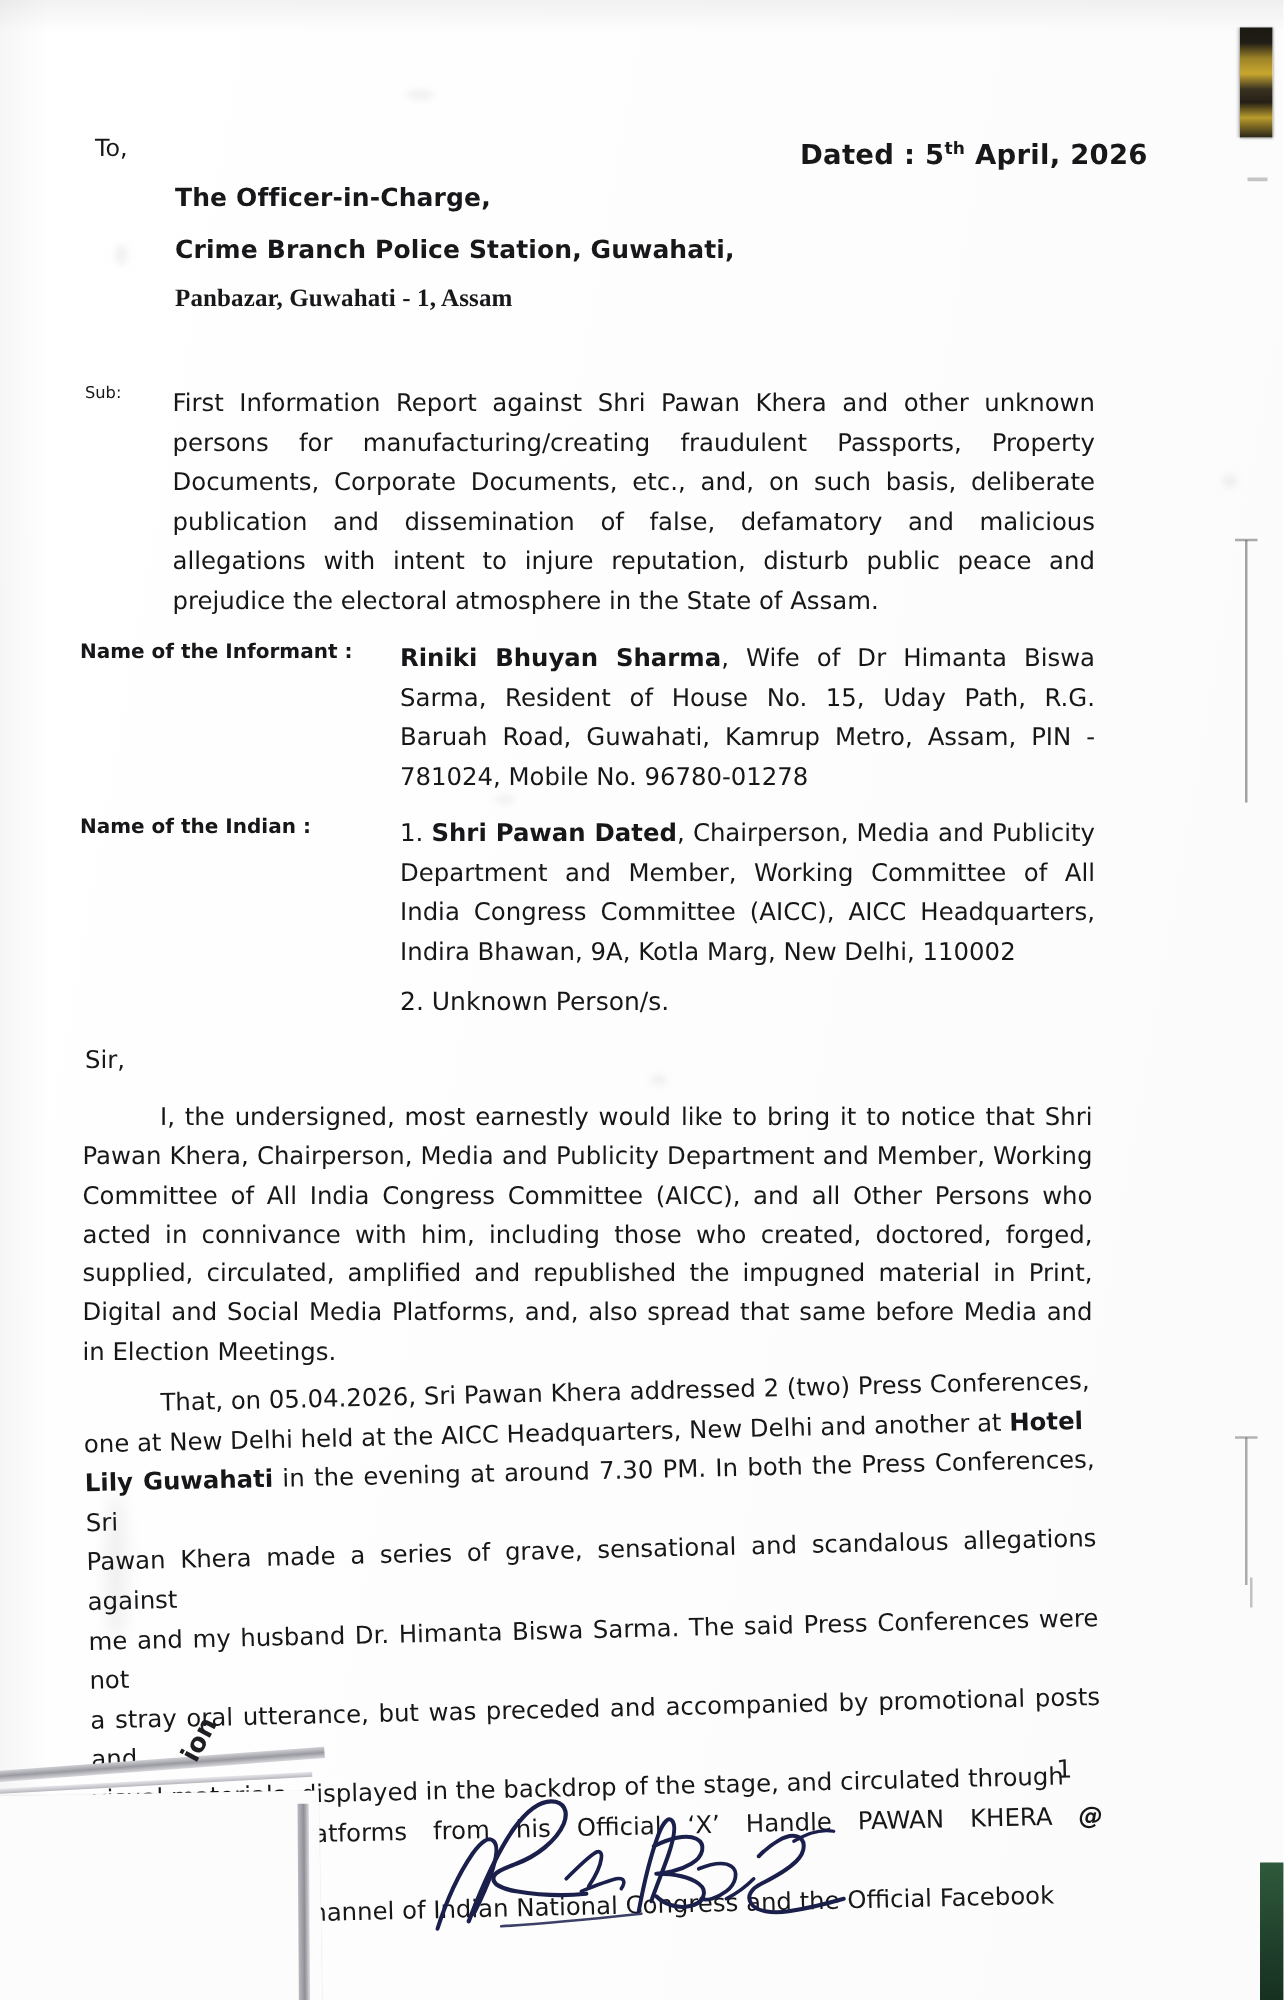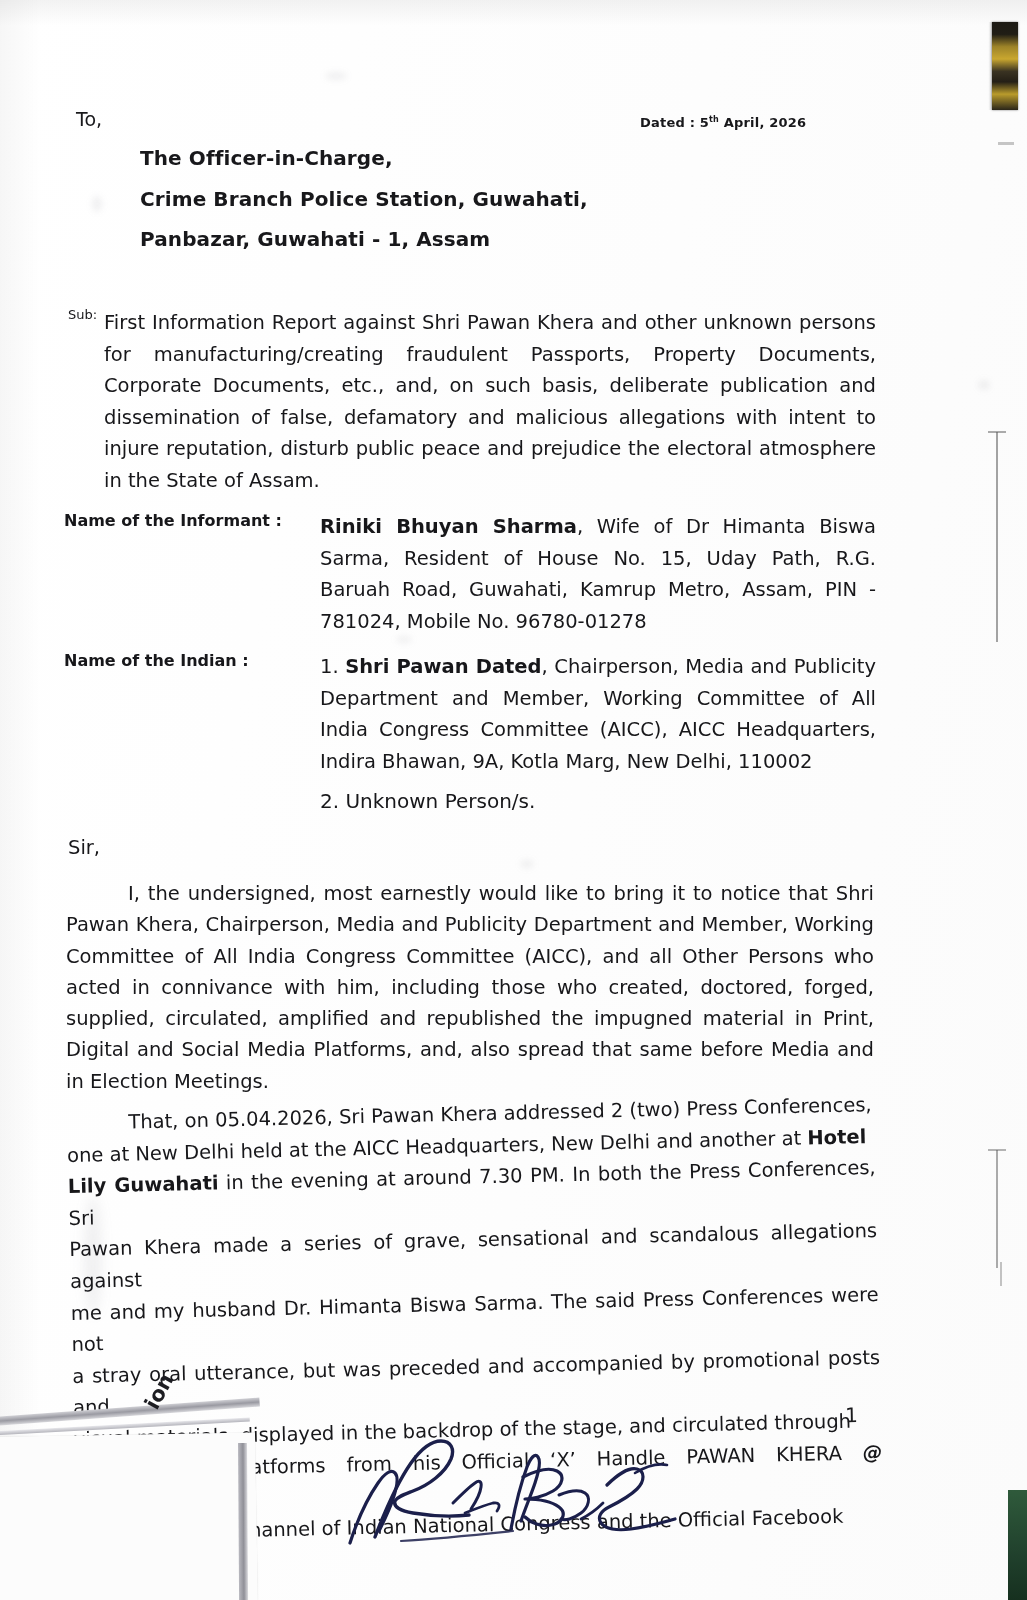--- a/index.html
+++ b/index.html
@@ -62,52 +62,52 @@
   }
 
   
   .to-label {
     left: 76px; top: 104px;
     font-size: 19px;
   }
   .dated {
     left: 640px; top: 104px;
     font-weight: bold;
-    font-size: 13px;
+    font-size: 22px;
     letter-spacing: 0.2px;
   }
   .dated sup {
     font-size: 0.62em;
     vertical-align: super;
   }
 
   .addr {
     left: 140px;
     font-weight: bold;
     font-size: 20px;
     letter-spacing: 0.1px;
   }
   .addr-1 { top: 143px; }
   .addr-2 { top: 184px; }
-  .addr-3 { top: 224px; }
+  .addr-3 { top: 224px; font-family: Liberation Serif, serif; }
 
   
   .sub-wrap {
     position: absolute;
     left: 68px;
     top: 307px;
     width: 808px;
   }
   .sub-label {
     position: absolute;
     left: 0; top: 0;
     font-size: 13px;
   }
   .sub-text {
-    margin-left: 36px;
+    margin-left: 70px;
     font-size: 19.5px;
     line-height: 31.5px;
     text-align: justify;
     text-justify: inter-word;
   }
 
   
   .field {
     position: absolute;
     left: 64px;

